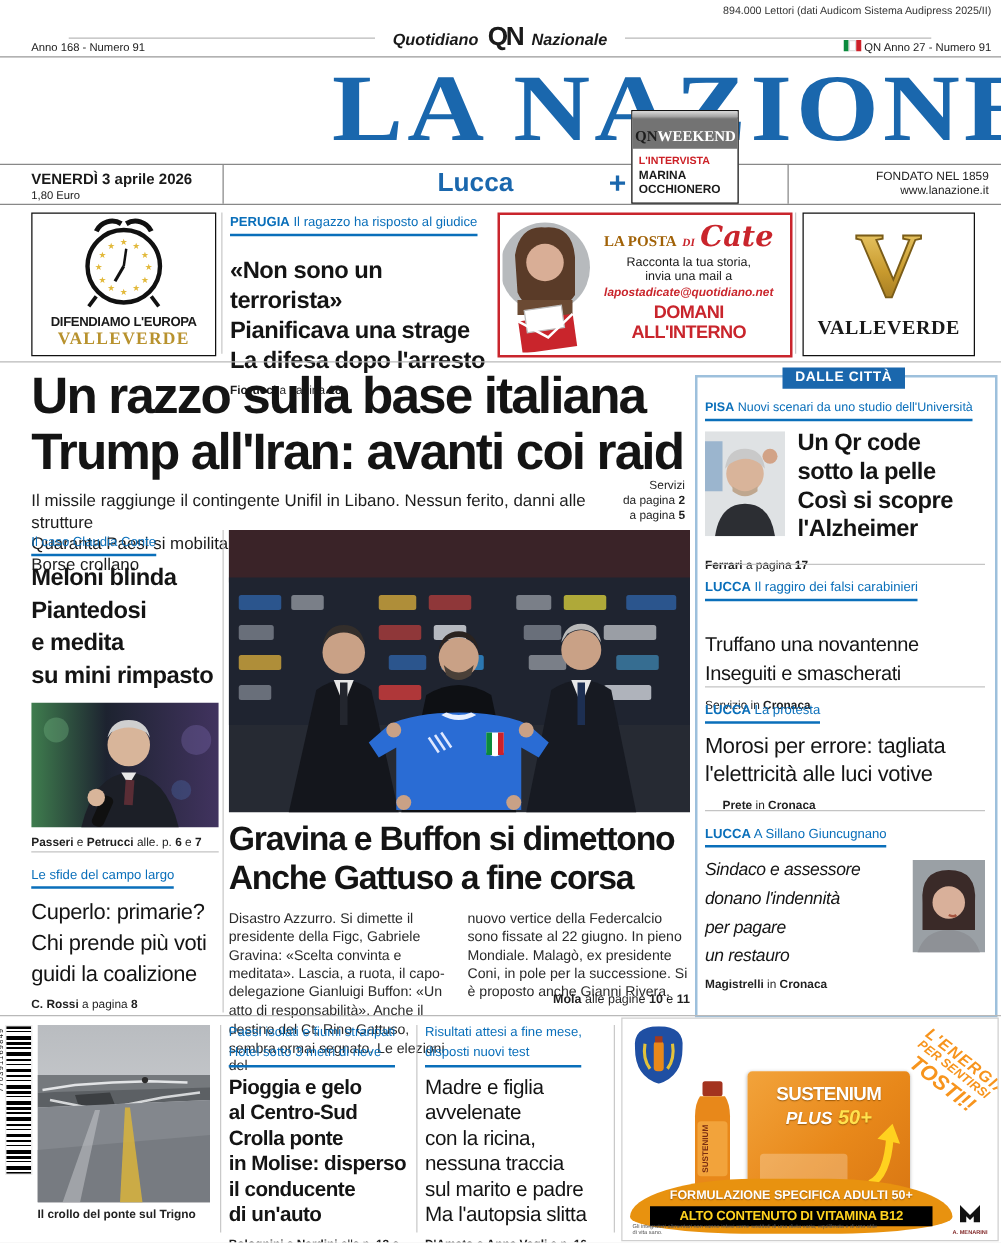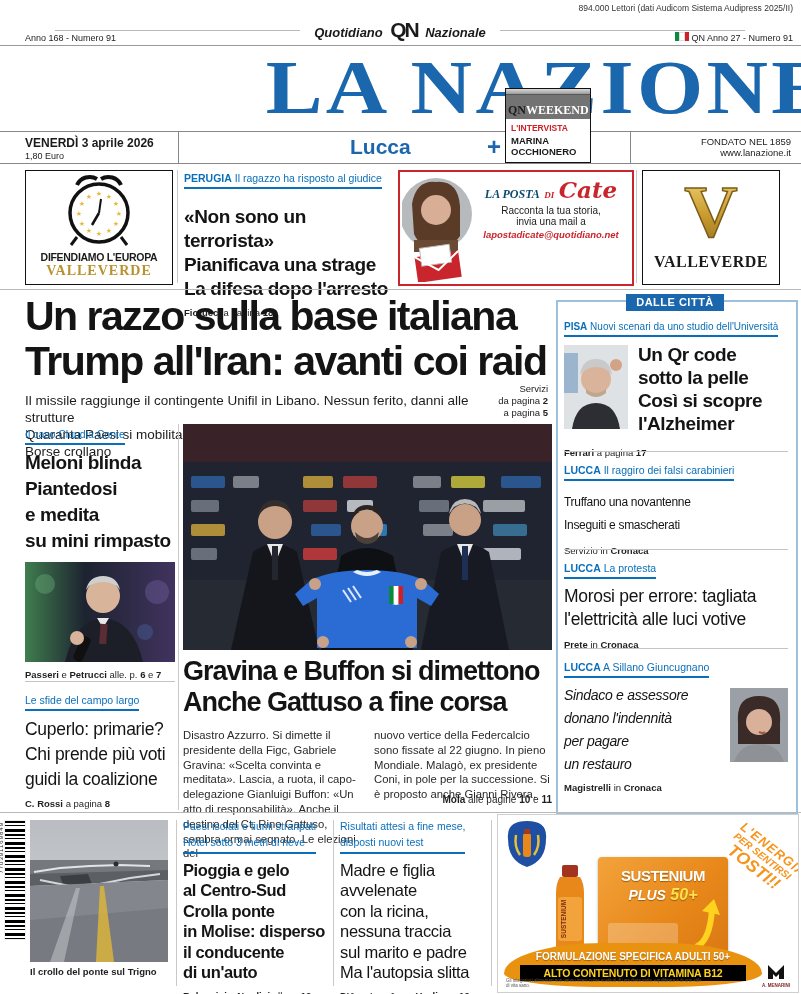--- a/index.html
+++ b/index.html
@@ -127,27 +127,28 @@
       <path d="M16 76 Q34 62 52 76 L56 76 L56 76 L12 76 Z" fill="#6b4a33"></path>
       <rect x="12" y="66" width="44" height="12" fill="#6b4a33"></rect>
       <g transform="rotate(-8 36 92)">
         <rect x="14" y="80" width="44" height="26" fill="#c9252c"></rect>
         <rect x="20" y="72" width="30" height="18" fill="#fff" stroke="#bbb"></rect>
         <path d="M14 80 L36 96 L58 80" fill="none" stroke="#fff" stroke-width="2"></path>
       </g>
     </svg>
     <div style="position:absolute;left:76px;top:4px;width:150px;text-align:center;">
       <div>
-        <span style="font-family:'Liberation Serif',serif;font-style:italic;font-weight:700;font-size:12px;color:#0c4a6e;">LA POSTA</span>
+        <span style="font-family:'Liberation Serif',serif;font-weight:700;font-size:12px;color:#a16207;">LA POSTA</span>
         <span style="font-family:'Liberation Serif',serif;font-style:italic;font-weight:700;font-size:9px;color:#c9252c;">DI</span>
         <span style="font-family:'DejaVu Serif',serif;font-style:italic;font-weight:700;font-size:23px;color:#c9252c;">Cate</span>
       </div>
       <div style="font-size:10px;margin-top:2px;">Racconta la tua storia,</div>
       <div style="font-size:10px;">invia una mail a</div>
       <div style="font-size:9.5px;font-weight:700;font-style:italic;color:#c9252c;margin-top:2px;">lapostadicate@quotidiano.net</div>
+      <div style="font-size:14.5px;font-weight:700;color:#c9252c;letter-spacing:-0.5px;margin-top:2px;">DOMANI ALL'INTERNO</div>
     </div>
   </div>
   <div class="vline" style="top:170px;left:636px;height:113px;"></div>
 
   <div class="abs" style="top:170px;left:642px;width:136px;height:113px;border:1px solid #111;text-align:center;">
     <svg width="90" height="78" viewBox="0 0 90 78">
       <defs>
           <linearGradient id="gold" x1="0" y1="0" x2="0" y2="1">
         <stop offset="0" stop-color="#f4d678"></stop>
             <stop offset="0.55" stop-color="#c89a2e"></stop>
@@ -202,37 +203,37 @@
       </div>
     </div>
     <div class="byline" style="margin-top:8px;">
       <b>Ferrari</b><span> a pagina </span><b>17</b>
     </div>
   </div>
   <div class="sep" style="top:451px;left:564px;width:224px;"></div>
 
   <div class="abs" style="top:460px;left:564px;width:224px;">
     <span class="kicker"><b>LUCCA</b><span> Il raggiro dei falsi carabinieri</span></span>
-    <div class="hl-l" style="font-size:12px;line-height:23px;margin-top:10px;">
+    <div class="hl-l" style="font-size:16px;line-height:23px;margin-top:24px;">
       <div>Truffano una novantenne</div>
       <div>Inseguiti e smascherati</div>
     </div>
     <div class="byline" style="margin-top:8px;">
       <span>Servizio in </span><b>Cronaca</b>
     </div>
   </div>
   <div class="sep" style="top:549px;left:564px;width:224px;"></div>
 
   <div class="abs" style="top:558px;left:564px;width:224px;">
     <span class="kicker"><b>LUCCA</b><span> La protesta</span></span>
     <div class="hl-l" style="font-size:17.5px;line-height:23px;margin-top:6px;">
       <div>Morosi per errore: tagliata</div>
       <div>l'elettricità alle luci votive</div>
     </div>
-    <div class="byline" style="margin-top:8px;">
+    <div class="byline" style="margin-top:8px;margin-left:14px;">
       <b>Prete</b><span> in </span><b>Cronaca</b>
     </div>
   </div>
   <div class="sep" style="top:648px;left:564px;width:224px;"></div>
 
   <div class="abs" style="top:657px;left:564px;width:224px;">
     <span class="kicker"><b>LUCCA</b><span> A Sillano Giuncugnano</span></span>
     <div style="position:relative;margin-top:6px;height:92px;">
       <div class="hl-l" style="font-size:14px;line-height:23px;font-style:italic;">
         <div>Sindaco e assessore</div>

